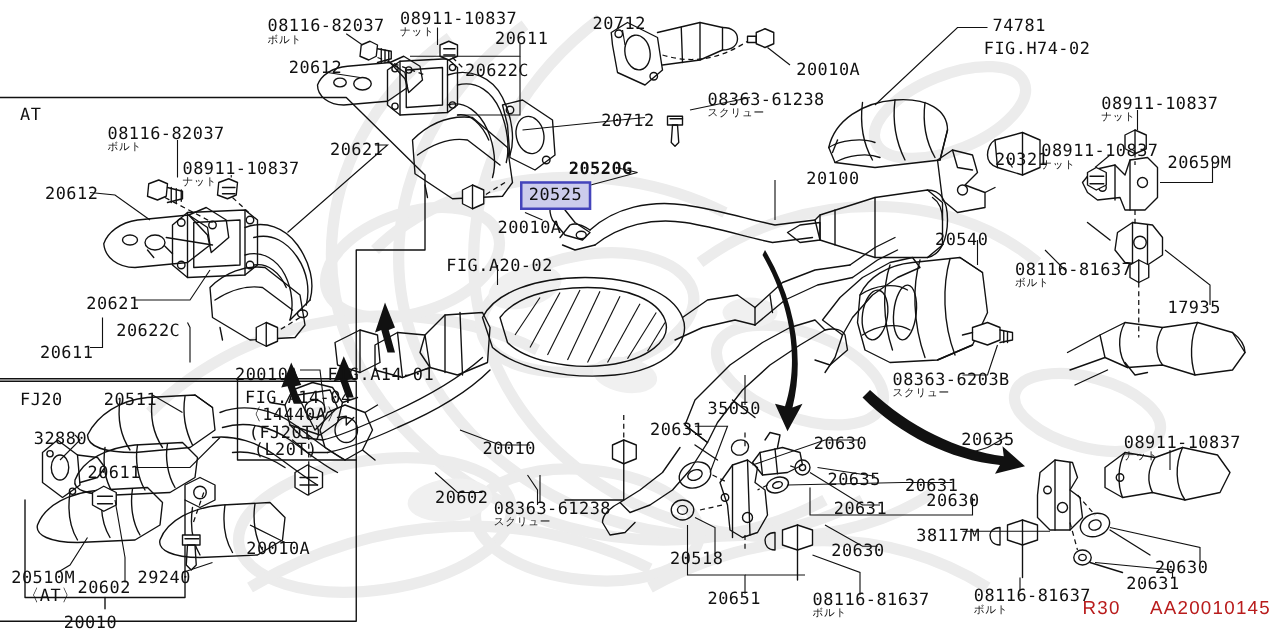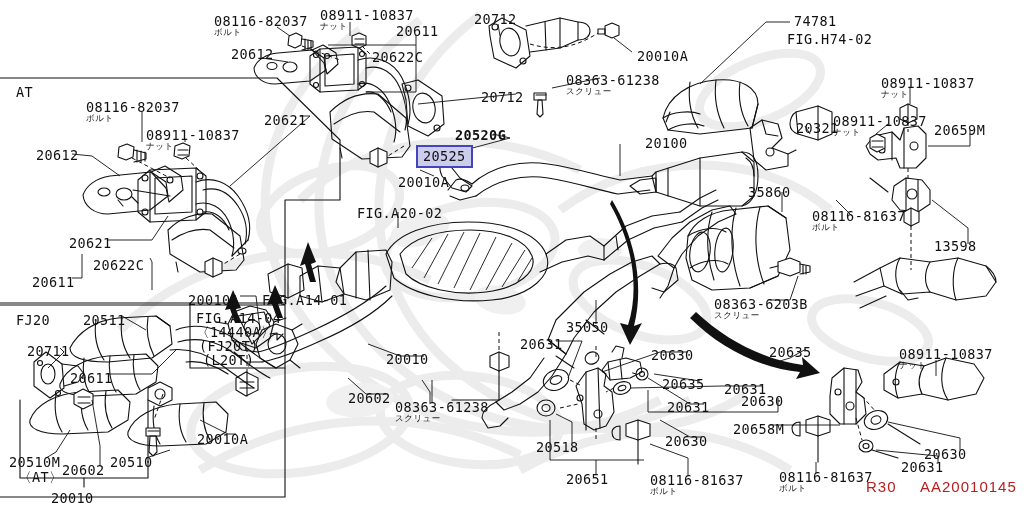--- a/index.html
+++ b/index.html
@@ -547,62 +547,62 @@
       <div class="lbl" style="left: 264px; top: 113px;"><div>20621</div></div>
       <div class="lbl" style="left: 86px; top: 100px;"><div>08116-82037</div><div class="lbl jp" style="position: static;">ボルト</div></div>
       <div class="lbl" style="left: 146px; top: 128px;"><div>08911-10837</div><div class="lbl jp" style="position: static;">ナット</div></div>
       <div class="lbl" style="left: 796px; top: 121px; text-align: center;"><div>20321</div></div>
       <div class="lbl" style="left: 833px; top: 114px;"><div>08911-10837</div><div class="lbl jp" style="position: static;">ナット</div></div>
       <div class="lbl" style="left: 934px; top: 123px;"><div>20659M</div></div>
       <div class="lbl" style="left: 455px; top: 128px; font-weight: bold;"><div>20520G</div></div>
       <div class="lbl" style="left: 597px; top: 136px; margin-left: 48px;"><div>20100</div></div>
       <div class="lbl" style="left: 36px; top: 148px;"><div>20612</div></div>
       <div class="lbl" style="left: 398px; top: 175px;"><div>20010A</div></div>
-      <div class="lbl" style="left: 748px; top: 185px;"><div>35860</div></div>
+      <div class="lbl" style="left: 748px; top: 185px;"><div>20540</div></div>
       <div class="lbl" style="left: 812px; top: 209px;"><div>08116-81637</div><div class="lbl jp" style="position: static;">ボルト</div></div>
       <div class="lbl" style="left: 357px; top: 206px;"><div>FIG.A20-02</div></div>
-      <div class="lbl" style="left: 934px; top: 239px;"><div>13598</div></div>
+      <div class="lbl" style="left: 934px; top: 239px;"><div>17935</div></div>
       <div class="lbl" style="left: 69px; top: 236px;"><div>20621</div></div>
       <div class="lbl" style="left: 93px; top: 258px;"><div>20622C</div></div>
       <div class="lbl" style="left: 32px; top: 275px;"><div>20611</div></div>
       <div class="lbl" style="left: 714px; top: 297px;"><div>08363-6203B</div><div class="lbl jp" style="position: static;">スクリュー</div></div>
       <div class="lbl" style="left: 188px; top: 293px;"><div>20010A</div></div>
       <div class="lbl" style="left: 262px; top: 293px; text-align: right;"><div>FIG.A14-01</div></div>
       <div class="lbl" style="left: 566px; top: 320px;"><div>35050</div></div>
       <div class="lbl" style="left: 196px; top: 311px; text-align: center;"><div>FIG.A14-04</div></div>
       <div class="lbl" style="left: 196px; top: 325px;"><div>〈14440A〉</div></div>
       <div class="lbl" style="left: 199px; top: 339px;"><div>(FJ20T)</div></div>
       <div class="lbl" style="left: 203px; top: 353px;"><div>(L20T)</div></div>
       <div class="lbl" style="left: 83px; top: 313px;"><div>20511</div></div>
-      <div class="lbl" style="left: 27px; top: 344px;"><div>20711</div></div>
+      <div class="lbl" style="left: 27px; top: 344px;"><div>32880</div></div>
       <div class="lbl" style="left: 70px; top: 371px;"><div>20611</div></div>
       <div class="lbl" style="left: 520px; top: 337px;"><div>20631</div></div>
       <div class="lbl" style="left: 651px; top: 348px;"><div>20630</div></div>
       <div class="lbl" style="left: 769px; top: 345px;"><div>20635</div></div>
       <div class="lbl" style="left: 899px; top: 347px;"><div>08911-10837</div><div class="lbl jp" style="position: static;">ナット</div></div>
       <div class="lbl" style="left: 662px; top: 377px;"><div>20635</div></div>
       <div class="lbl" style="left: 724px; top: 382px;"><div>20631</div></div>
       <div class="lbl" style="left: 741px; top: 394px;"><div>20630</div></div>
       <div class="lbl" style="left: 667px; top: 400px;"><div>20631</div></div>
       <div class="lbl" style="left: 386px; top: 352px;"><div>20010</div></div>
       <div class="lbl" style="left: 348px; top: 391px;"><div>20602</div></div>
       <div class="lbl" style="left: 395px; top: 400px;"><div>08363-61238</div><div class="lbl jp" style="position: static;">スクリュー</div></div>
-      <div class="lbl" style="left: 733px; top: 422px;"><div>20658M</div></div>
+      <div class="lbl" style="left: 733px; top: 422px;"><div>38117M</div></div>
       <div class="lbl" style="left: 665px; top: 434px;"><div>20630</div></div>
       <div class="lbl" style="left: 536px; top: 440px;"><div>20518</div></div>
       <div class="lbl" style="left: 924px; top: 447px;"><div>20630</div></div>
       <div class="lbl" style="left: 566px; top: 472px;"><div>20651</div></div>
       <div class="lbl" style="left: 650px; top: 473px;"><div>08116-81637</div><div class="lbl jp" style="position: static;">ボルト</div></div>
       <div class="lbl" style="left: 779px; top: 470px;"><div>08116-81637</div><div class="lbl jp" style="position: static;">ボルト</div></div>
       <div class="lbl" style="left: 901px; top: 460px;"><div>20631</div></div>
       <div class="lbl" style="left: 197px; top: 432px;"><div>20010A</div></div>
       <div class="lbl" style="left: 9px; top: 455px;"><div>20510M</div></div>
       <div class="lbl" style="left: 18px; top: 470px;"><div>〈AT〉</div></div>
       <div class="lbl" style="left: 62px; top: 463px;"><div>20602</div></div>
-      <div class="lbl" style="left: 110px; top: 455px;"><div>20510</div></div>
+      <div class="lbl" style="left: 110px; top: 455px;"><div>29240</div></div>
       <div class="lbl" style="left: 51px; top: 491px;"><div>20010</div></div>
       <div class="lbl" style="left: 16px; top: 85px;"><div>AT</div></div>
       <div class="lbl" style="left: 16px; top: 313px;"><div>FJ20</div></div>
     </div>
 
   <div class="hl" id="hl-box" style="left: 416px; top: 145px; border-color: rgb(68, 68, 187); background: rgb(204, 204, 236);">20525</div>
 
   <div class="foot" style="left:866px;top:478px;">R30</div>
   <div class="foot" style="left:920px;top:478px;">AA20010145</div>
 

